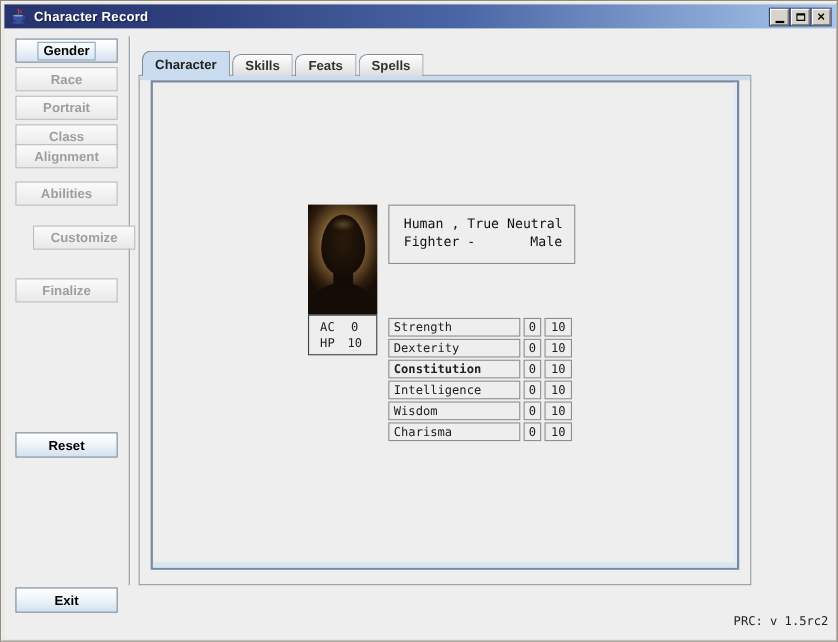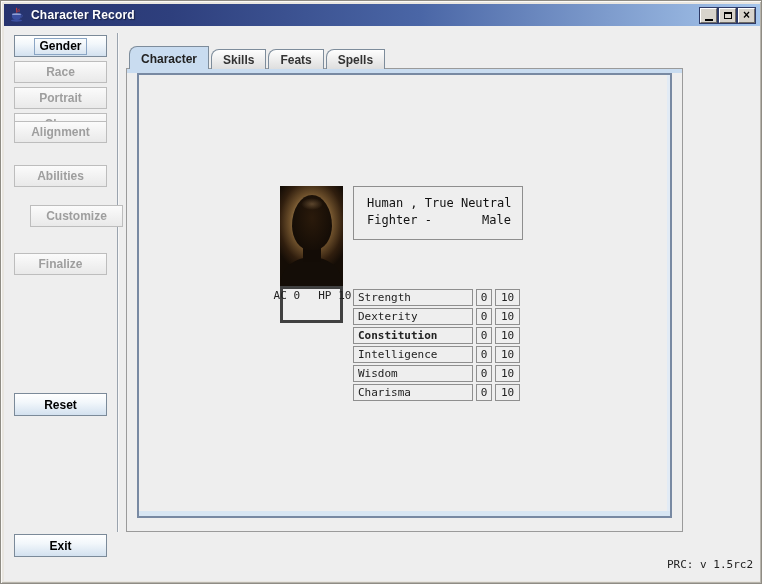--- a/index.html
+++ b/index.html
@@ -77,21 +77,21 @@
     border-radius:50% 50% 44% 44% / 56% 56% 44% 44%;}
   .p-head::after{content:"";position:absolute;top:3px;left:9px;right:9px;height:12px;border-radius:50%;
     background:radial-gradient(rgba(200,160,110,0.35),rgba(200,160,110,0) 70%);}
   .p-neck{position:absolute;left:50%;top:58px;width:18px;height:18px;margin-left:-9px;background:#130C06;}
   .p-shoulders{position:absolute;left:1px;right:1px;top:71px;height:29px;background:#140D07;
     border-radius:55% 55% 0 0 / 95% 95% 0 0;}
   
   .mono{font-family:"DejaVu Sans Mono",monospace;}
   .combat-box{
     position:absolute;left:279px;top:285px;width:63px;height:37px;box-sizing:border-box;
-    border:3px solid #404040;display:flex;justify-content:center;
+    border:1px solid #404040;display:flex;flex-direction:column;justify-content:center;
     font-size:11px;color:#222;z-index:4;
   }
   .combat-row{display:flex;padding:0 8px 0 10px;line-height:14px;}
   .combat-row .lbl{width:20px;}
   .combat-row .val{flex:1;text-align:center;}
   .summary-box{
     position:absolute;left:352px;top:185px;width:170px;height:54px;box-sizing:border-box;
     border:1px solid #8E8E8E;padding:9px 11px 0 13px;font-size:12px;color:#111;z-index:4;
   }
   .summary-line1{margin-bottom:3px;white-space:nowrap;}
@@ -143,21 +143,21 @@
   </div>
   <div class="btn disabled" style="top:60px;">
       <span>Race</span>
     </div>
   <div class="btn disabled" style="top:86px;">
       <span>Portrait</span>
     </div>
   <div class="btn disabled" style="top:112px;">
       <span>Class</span>
     </div>
-  <div class="btn disabled" style="top:120px;">
+  <div class="btn disabled" style="top:130px;">
       <span>Alignment</span>
     </div>
   <div class="btn disabled" style="top:164px;">
       <span>Abilities</span>
     </div>
   <div class="btn disabled" style="top:204px;margin-left:16px;">
       <span>Customize</span>
     </div>
   <div class="btn disabled" style="top:252px;">
       <span>Finalize</span>

